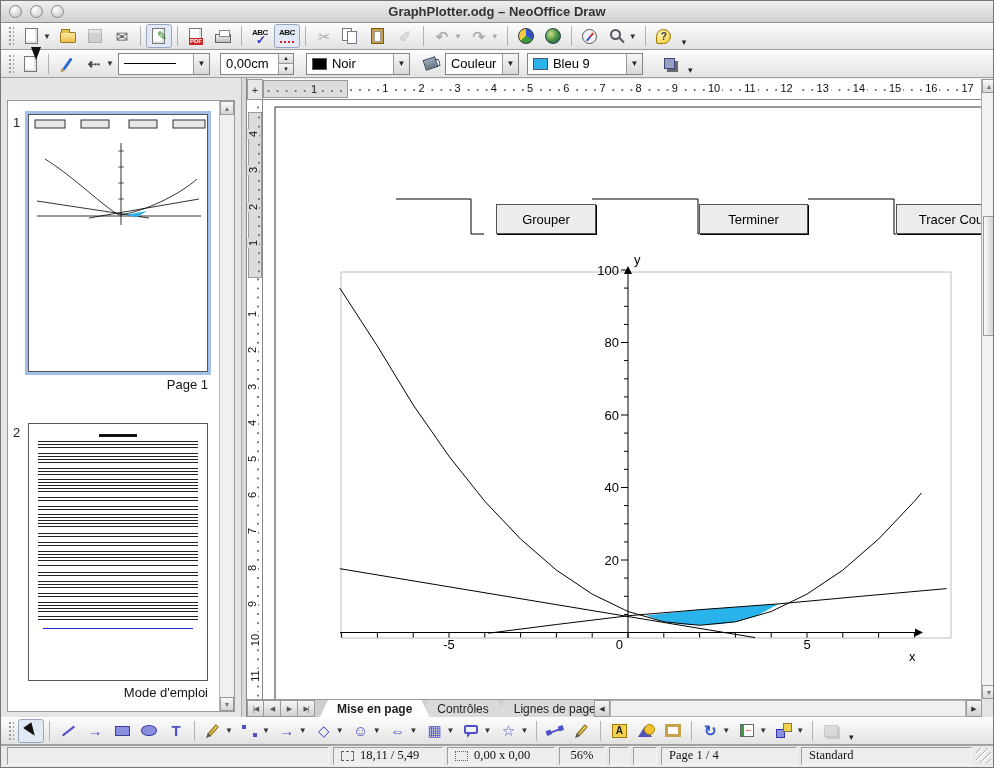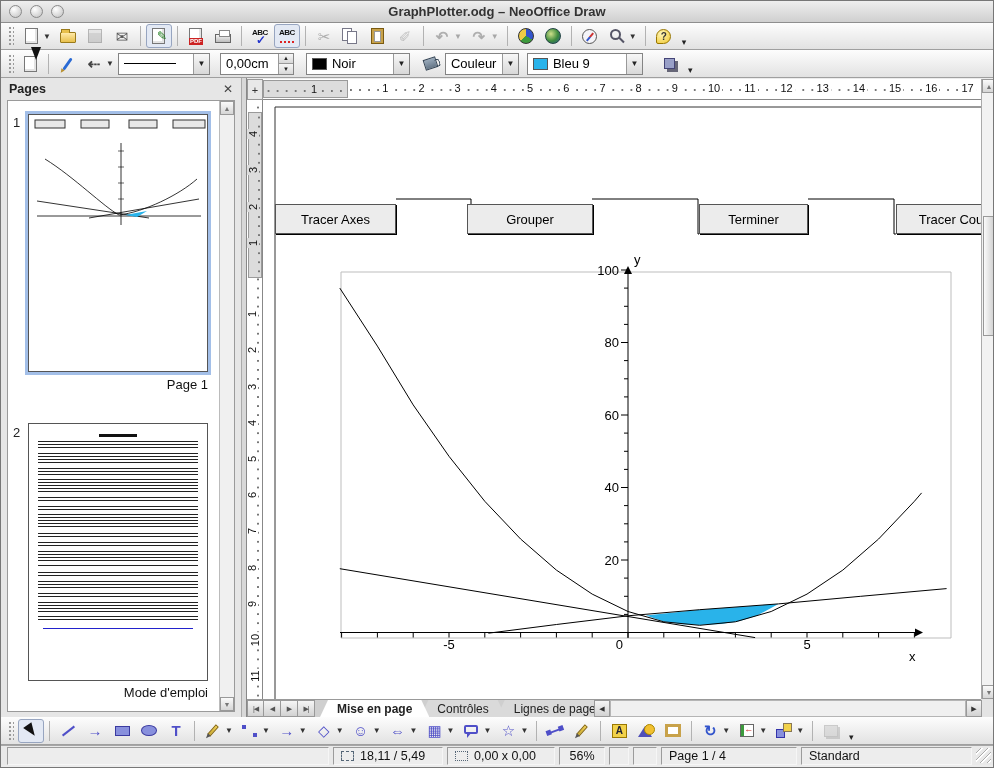--- a/index.html
+++ b/index.html
@@ -209,21 +209,21 @@
   .ltab.active { background:#fff; font-weight:700; z-index:3; }
   .ltab.stub { width:30px; padding:0; }
   #hsLeft { position:absolute; left:347px; } #hsRight { position:absolute; left:719px; }
   .hsbtn { top:0; width:16px; height:17px; background:linear-gradient(#f5f5f5,#d2d2d2);
     border:1px solid #999; font-size:7px; color:#333; display:flex; align-items:center; justify-content:center; }
   #hstrough { position:absolute; left:363px; top:0; width:356px; height:17px; background:#f0f0f0;
     border:1px solid #b5b5b5; }
 
   
   #statusbar { position:absolute; left:0; top:744px; width:994px; height:20px;
-    background:#e9e9e9; border-top:1px solid #a6a6a6; display:flex; align-items:center; padding:0 4px; }
+    background:#e9e9e9; border-top:1px solid #a6a6a6; display:flex; align-items:center; padding:0 4px;font-family:Liberation Serif, serif; }
   .sc { height:18px; margin:0 2px; border:1px solid; border-color:#9c9c9c #f6f6f6 #f6f6f6 #9c9c9c;
     background:#ededed; display:flex; align-items:center; font-size:12.5px; color:#111; padding:0 7px; }
   .s-ico { width:13px; height:10px; border:1px dashed #567; margin-right:6px; flex:none; }
   .s-ico2 { border-style:dotted; }
   #grip-resize { width:15px; height:15px; margin-left:2px;
     background:repeating-linear-gradient(135deg,transparent 0 3px,#aaa 3px 4px,#fff 4px 5px); }
 
   
   #mini1 { position:absolute; left:0; top:0; }
 </style>
@@ -422,24 +422,20 @@
     <div style="width:12px"></div>
     <div class="tb">
       <span class="ic">
           <span class="g-shadow"></span>
         </span>
     </div>
     <span class="tbov">▾</span>
   </div>
 
   <div id="pagespanel">
-    <div id="pphead">
-      <span>Pages</span>
-      <span id="ppclose">✕</span>
-    </div>
     <div id="pplist">
       <span class="pnum" style="top:14px">1</span>
       <div class="pthumb sel" style="top:13px">
         <svg id="mini1" width="178" height="256" viewBox="0 0 178 256">
           <g stroke="#333" stroke-width="1" fill="#e8e8e8">
             <rect x="6" y="5" width="30" height="8"></rect>
               <rect x="52" y="5" width="28" height="8"></rect>
             <rect x="100" y="5" width="28" height="8"></rect>
               <rect x="144" y="5" width="32" height="8"></rect>
           </g>
@@ -594,22 +590,21 @@
         <text x="360" y="549" font-family="Liberation Sans, sans-serif" font-size="13" fill="#000" text-anchor="end">0</text>
         <text x="544" y="549" font-family="Liberation Sans, sans-serif" font-size="13" fill="#000" text-anchor="middle">5</text>
         <text x="356" y="464.5" font-family="Liberation Sans, sans-serif" font-size="13" fill="#000" text-anchor="end">20</text>
         <text x="356" y="392" font-family="Liberation Sans, sans-serif" font-size="13" fill="#000" text-anchor="end">40</text>
         <text x="356" y="319.5" font-family="Liberation Sans, sans-serif" font-size="13" fill="#000" text-anchor="end">60</text>
         <text x="356" y="247" font-family="Liberation Sans, sans-serif" font-size="13" fill="#000" text-anchor="end">80</text>
         <text x="356" y="174.5" font-family="Liberation Sans, sans-serif" font-size="13" fill="#000" text-anchor="end">100</text>
         <text x="371" y="164" font-family="Liberation Sans, sans-serif" font-size="13" fill="#000" text-anchor="start">y</text>
         <text x="646" y="561" font-family="Liberation Sans, sans-serif" font-size="13" fill="#000" text-anchor="start">x</text>
       </svg>
-      <div class="formbtn" style="left: 12px; width: 121px;">Tracer Axes</div>
-      <div class="formbtn" style="left: 204px; width: 126px;">Grouper</div>
+      <div class="formbtn" style="left: 233px; width: 100px;">Grouper</div>
       <div class="formbtn" style="left: 436px; width: 109px;">Terminer</div>
       <div class="formbtn" style="left: 633px; width: 110px;">Tracer Cou</div>
     </div>
 
   <div id="vscroll">
     <div class="sbbtn" style="top:0;left:0">▲</div>
     <div id="vthumb"></div>
     <div class="sbbtn" style="bottom:0;left:0">▼</div>
   </div>
   <div id="corner"></div>

